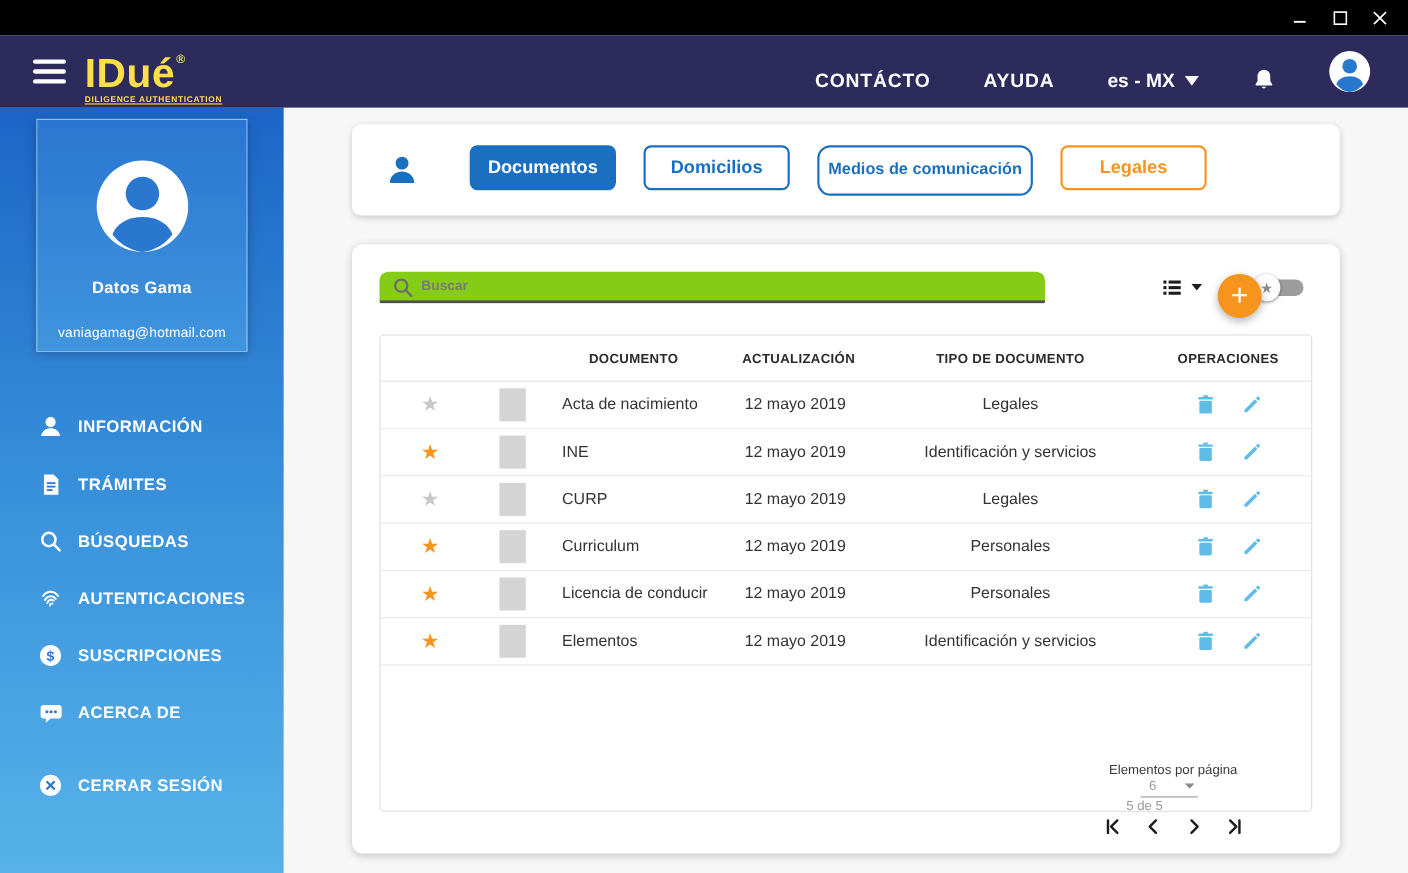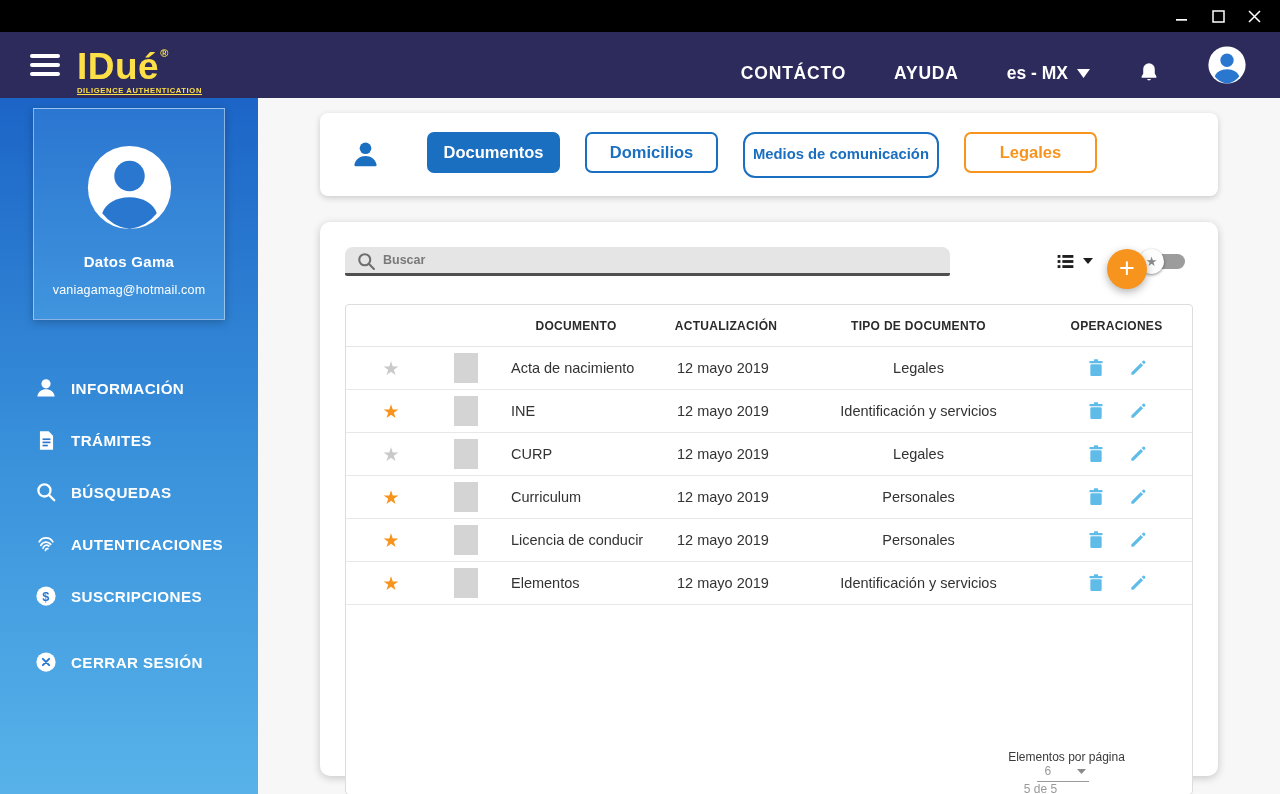--- a/index.html
+++ b/index.html
@@ -28,21 +28,21 @@
 
   
   .sidebar { position:absolute; left:0; top:98px; width:258px; height:696px;
              background:linear-gradient(180deg,#1c65c7 0%,#3b94dc 55%,#58b2e9 100%); }
   .profile-card { margin:10px 0 0 33px; width:192px; height:212px;
                   background:linear-gradient(180deg,#2b76d1,#4095de);
                   border:1px solid rgba(255,255,255,.45); box-shadow:0 2px 8px rgba(0,0,0,.25);
                   display:flex; flex-direction:column; align-items:center; }
   .profile-avatar { margin-top:36px; width:85px; height:85px; }
   .profile-name { margin-top:23px; color:#fff; font-size:15px; font-weight:600; letter-spacing:.3px; }
-  .profile-email { margin-top:13px; color:#fff; font-size:12.5px; letter-spacing:.2px; }
+  .profile-email { margin-top:25px; color:#fff; font-size:12.5px; letter-spacing:.2px; }
   .side-nav { list-style:none; margin-top:42px; }
   .side-nav li { height:52px; display:flex; align-items:center; padding-left:34px; gap:13px;
                  color:#fff; font-size:15.2px; font-weight:700; letter-spacing:.4px; cursor:pointer; }
   .side-nav li:last-child { margin-top:14px; }
   .nav-ico { width:24px; display:flex; justify-content:center; }
 
   
   .main { position:absolute; left:258px; top:98px; width:1022px; height:696px; background:#f7f7f8; }
 
   .tabs-card { position:absolute; left:62px; top:15px; width:898px; height:83px; background:#fff;
@@ -62,36 +62,36 @@
                border-radius:10px; box-shadow:0 2px 8px rgba(0,0,0,.2); }
   .docs-header { height:48px; border-radius:10px 10px 0 0; text-align:center; position:relative;
                  background:linear-gradient(180deg,#2c74c4 0%,#55aae2 72%,#7ec8ee 100%); }
   .docs-title { line-height:48px; color:#fff; font-size:30px; font-weight:700; letter-spacing:.4px;
                 text-shadow:0 1px 2px rgba(0,0,0,.25); }
   .fab { position:absolute; right:71px; top:27px; width:40px; height:40px; border-radius:50%;
          background:#f7941d; color:#fff; font-size:27px; font-weight:400; line-height:38px; text-align:center;
          box-shadow:0 3px 8px rgba(0,0,0,.3); cursor:pointer; z-index:3; }
 
   .toolbar { margin:24px 25px 0 25px; height:30px; display:flex; align-items:center; }
-  .search-wrap { position:relative; width:605px; height:29px; background:#e5e5e5;
+  .search-wrap { position:relative; width:605px; height:29px; background:#84cc16;
                  border-radius:8px 8px 2px 2px; border-bottom:3px solid #4f4f4f; }
   .search-wrap input { position:absolute; inset:0; background:transparent; border:none; outline:none;
                        padding-left:38px; font-family:inherit; font-size:12.5px; font-weight:700; color:#555; }
   .search-wrap input::placeholder { color:#7a7a7a; opacity:1; }
   .search-ico { position:absolute; left:11px; top:4px; display:flex; }
   .toolbar-right { margin-left:auto; display:flex; align-items:center; gap:46px; padding-right:8px; }
   .view-list-btn { display:flex; align-items:center; gap:7px; cursor:pointer; }
   .fav-toggle { position:relative; width:46px; height:25px; cursor:pointer; }
   .fav-toggle .pill { position:absolute; right:0; top:5px; width:40px; height:15px; background:#9c9c9c; border-radius:8px; }
   .fav-toggle .knob { position:absolute; left:0; top:0; width:25px; height:25px; border-radius:50%;
                       background:#fdfdfd; box-shadow:0 1px 3px rgba(0,0,0,.45);
                       display:flex; align-items:center; justify-content:center;
                       color:#8a8a8a; font-size:13px; }
 
-  .table { position:relative; margin:28px 25px 0 25px; height:491px; background:#fff;
+  .table { position:relative; margin:28px 25px 0 25px; height:434px; background:#fff;
            border:1px solid #dcdcdc; border-radius:4px; }
   .thead, .trow { display:grid; grid-template-columns:90px 60px 160px 140px 245px 1fr; align-items:center; }
   .thead { height:42px; border-bottom:1px solid #e4e4e4; font-size:12px; font-weight:700;
            color:#2b2b2b; letter-spacing:.3px; text-align:center; }
   .trow { height:43px; border-bottom:1px solid #e8e8e8; font-size:14.5px; color:#333; text-align:center; }
   .star { font-size:19px; cursor:pointer; line-height:1; }
   .star-on { color:#f7941d; } .star-off { color:#c9c9c9; }
   .thumb { width:24px; height:30px; background:#d4d4d4; margin:0 auto; cursor:pointer; }
   .name-cell { text-align:left; padding-left:15px; }
   .date-cell { text-align:left; padding-left:21px; }
@@ -224,20 +224,32 @@
       <li>
         <span class="nav-ico">
           <svg viewBox="0 0 24 24" width="22" height="22">
             <circle cx="12" cy="12" r="10.5" fill="#fff"></circle>
             <text x="12" y="17" text-anchor="middle" font-size="14" font-weight="bold" fill="#2a77d0" font-family="Liberation Sans, sans-serif">$</text>
           </svg>
         </span>
         <span>SUSCRIPCIONES</span>
       </li>
 
+      <li>
+        <span class="nav-ico">
+          <svg viewBox="0 0 24 24" width="23" height="23">
+            <rect x="2" y="4" width="20" height="13" rx="3" fill="#fff"></rect>
+            <path d="M7 16.5v4.3l4.8-4.3z" fill="#fff"></path>
+            <circle cx="8" cy="10.5" r="1.5" fill="#2a77d0"></circle>
+            <circle cx="12" cy="10.5" r="1.5" fill="#2a77d0"></circle>
+            <circle cx="16" cy="10.5" r="1.5" fill="#2a77d0"></circle>
+          </svg>
+        </span>
+        <span>ACERCA DE</span>
+      </li>
 
       <li>
         <span class="nav-ico">
           <svg viewBox="0 0 24 24" width="22" height="22">
             <circle cx="12" cy="12" r="10.5" fill="#fff"></circle>
             <path d="M8.6 8.6l6.8 6.8M15.4 8.6l-6.8 6.8" stroke="#2a77d0" stroke-width="2.2" stroke-linecap="round"></path>
           </svg>
         </span>
         <span>CERRAR SESIÓN</span>
       </li>

